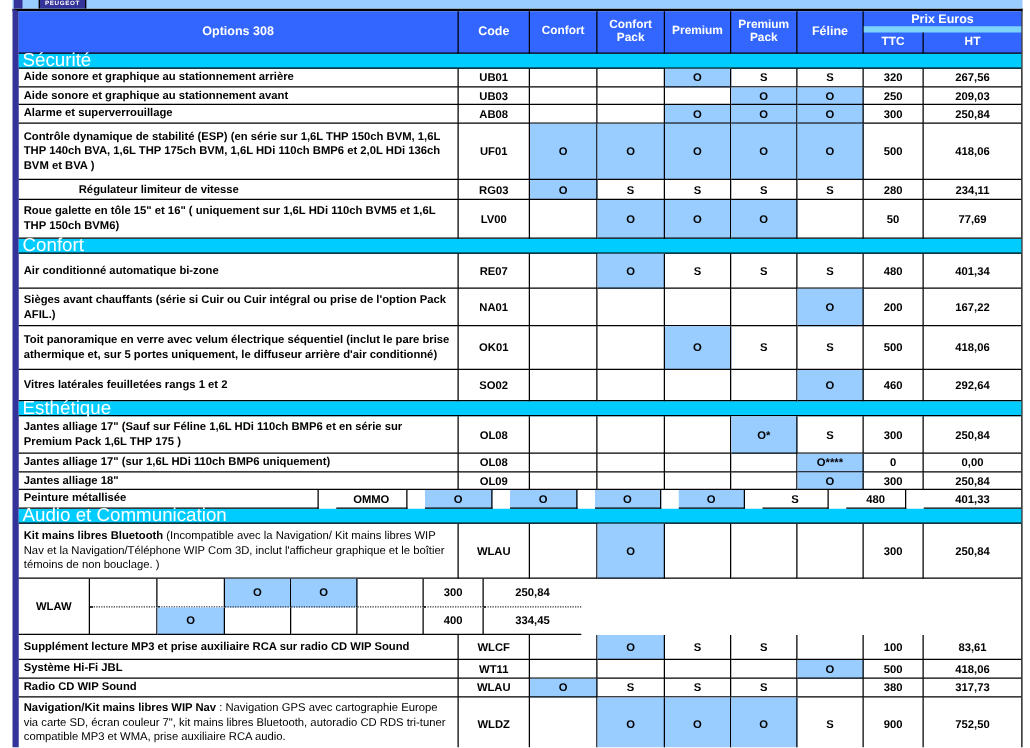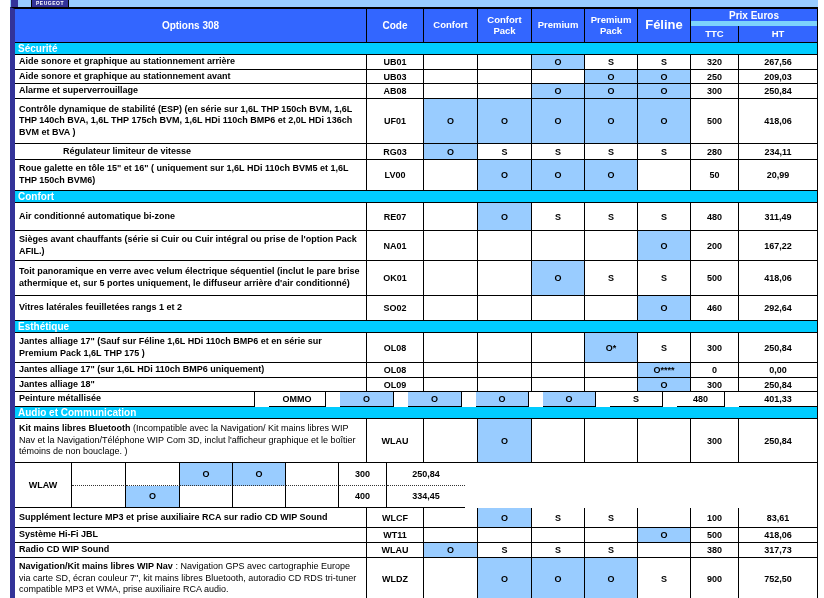--- a/index.html
+++ b/index.html
@@ -65,21 +65,21 @@
   }
   .header-row .label-head { flex: 1; }
   .prix-group { display: flex; flex-direction: column; width: 126px; }
   .prix-top { height: 17px; border-bottom: 5px solid #7dd3fc; display:flex; align-items:center; justify-content:center; font-weight:bold; font-size:10px; }
   .prix-bottom { display: flex; flex: 1; }
   .prix-bottom .hcell { font-size: 9.5px; }
   .prix-group .hcell:last-child, .header-row .hcell.last { border-right: none; }
   
   .section-bar {
     background: var(--section-cyan, #00CCFF);
-    color: #fff; font-weight: bold; font-size: 10px;
+    color: #fff; font-weight: normal; font-size: 15px;
     height: 12px; line-height: 12px;
     padding-left: 3px;
     border-bottom: 1px solid #000;
   }
   .label2 { font-weight: normal; }
   .split-col { display: flex; flex-direction: column; width: 393px; }
   .split-col .subrow { display: flex; flex: 1; }
   .subrow.first .cell { border-bottom: 1px dotted #333; }
 </style>
 </head>
@@ -92,21 +92,21 @@
   </div>
 
   <div class="table">
     <div class="header-row" style="height:34px;">
       <div class="hcell label-head">Options 308</div>
       <div class="hcell w-code">Code</div>
       <div class="hcell w-t0" style="font-size:9.5px;">Confort</div>
       <div class="hcell w-t1" style="font-size:9.5px;">Confort Pack</div>
       <div class="hcell w-t2" style="font-size:9.5px;">Premium</div>
       <div class="hcell w-t3" style="font-size:9.5px;">Premium Pack</div>
-      <div class="hcell w-t4" style="font-size:13px;">Féline</div>
+      <div class="hcell w-t4" style="font-size:10px;">Féline</div>
       <div class="prix-group">
         <div class="prix-top">Prix Euros</div>
         <div class="prix-bottom">
           <div class="hcell w-ttc">TTC</div>
           <div class="hcell w-ht last" style="border-right:none;">HT</div>
         </div>
       </div>
     </div>
     <div>
         <div class="section-bar">Sécurité</div>
@@ -179,35 +179,35 @@
           <div class="cell label-cell">
             <div><div class="" style="display: inline;">Roue galette en tôle 15" et 16" ( uniquement sur 1,6L HDi 110ch BVM5 et 1,6L THP 150ch BVM6)</div></div>
           </div>
           <div class="cell w-code">LV00</div>
           <div class="cell w-t0"></div>
           <div class="cell w-t1 hl">O</div>
           <div class="cell w-t2 hl">O</div>
           <div class="cell w-t3 hl">O</div>
           <div class="cell w-t4"></div>
           <div class="cell w-ttc">50</div>
-          <div class="cell w-ht">20,99</div>
+          <div class="cell w-ht">77,69</div>
         </div>
         <div class="section-bar">Confort</div>
         <div class="row" style="min-height: 28px;">
           <div class="cell label-cell">
             <div><div class="" style="display: inline;">Air conditionné automatique bi-zone</div></div>
           </div>
           <div class="cell w-code">RE07</div>
           <div class="cell w-t0"></div>
           <div class="cell w-t1 hl">O</div>
           <div class="cell w-t2">S</div>
           <div class="cell w-t3">S</div>
           <div class="cell w-t4">S</div>
           <div class="cell w-ttc">480</div>
-          <div class="cell w-ht">311,49</div>
+          <div class="cell w-ht">401,34</div>
         </div>
         <div class="row" style="min-height: 30px;">
           <div class="cell label-cell">
             <div><div class="" style="display: inline;">Sièges avant chauffants (série si Cuir ou Cuir intégral ou prise de l'option Pack AFIL.)</div></div>
           </div>
           <div class="cell w-code">NA01</div>
           <div class="cell w-t0"></div>
           <div class="cell w-t1"></div>
           <div class="cell w-t2"></div>
           <div class="cell w-t3"></div>

